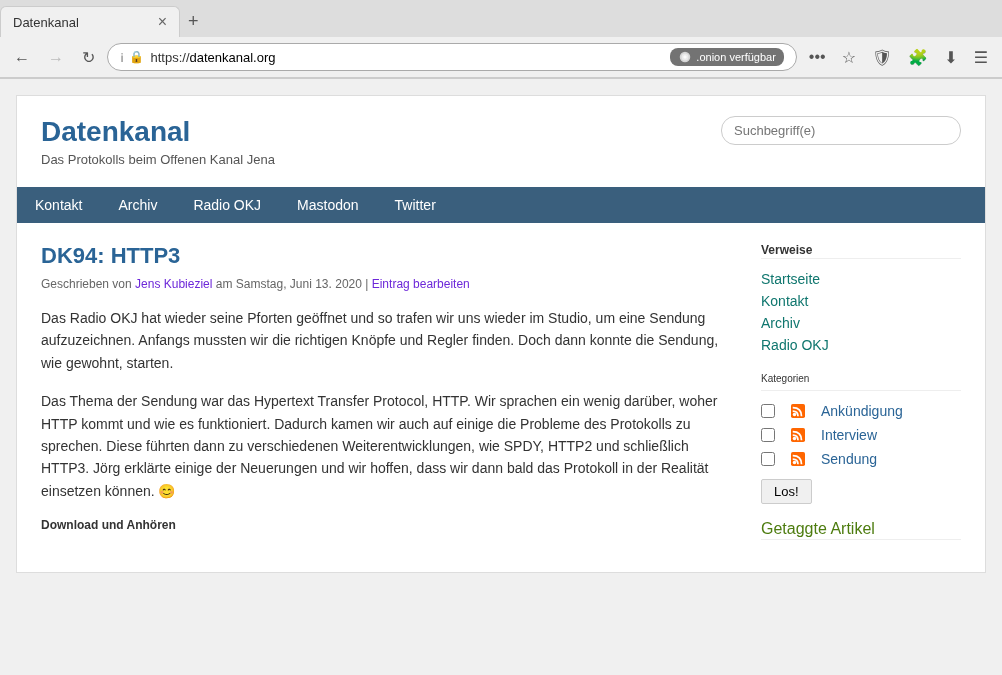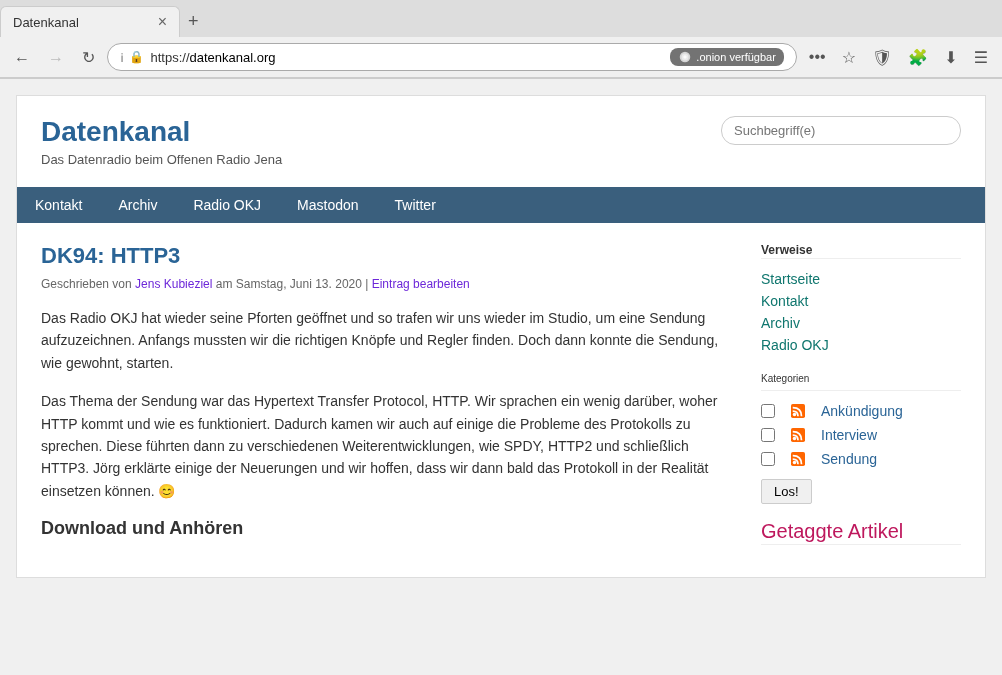--- a/index.html
+++ b/index.html
@@ -39,35 +39,35 @@
     .nav-item { color: white; padding: 10px 18px; font-size: 14px; text-decoration: none; cursor: pointer; }
 
     .content-area { display: flex; padding: 20px 24px; gap: 30px; }
     .main-content { flex: 1; }
     .sidebar { width: 200px; flex-shrink: 0; }
 
     .post-title { font-size: 22px; color: #2a6496; font-weight: bold; margin-bottom: 8px; }
     .post-meta { font-size: 12px; color: #666; margin-bottom: 16px; }
     .post-meta a { color: #6d28d9; text-decoration: none; text-align: right; }
     .post-body p { font-size: 14px; line-height: 1.6; color: #333; margin-bottom: 16px; }
-    .post-subtitle { font-size: 18px; font-weight: bold; color: #333; margin-top: 8px; }
+    .post-subtitle { font-size: 12px; font-weight: bold; color: #333; margin-top: 8px; }
 
     .sidebar h3 { font-size: 12px; color: #333; margin-bottom: 12px; font-weight: bold; border-bottom: 1px solid #eee; padding-bottom: 1px; }
     .sidebar-links { list-style: none; margin-bottom: 20px; }
     .sidebar-links li { margin-bottom: 6px; }
     .sidebar-links a { color: #0f766e; text-decoration: none; font-size: 14px; }
 
     .categories h3 { font-size: 10px; color: #333; margin-bottom: 12px; font-weight: normal; border-bottom: 1px solid #eee; padding-bottom: 6px; }
     .category-item { display: flex; align-items: center; gap: 16px; margin-bottom: 8px; }
     .cat-checkbox { width: 14px; height: 14px; cursor: pointer; }
     .cat-link { color: #2a6496; text-decoration: none; font-size: 14px; }
     .los-btn { background: #f0f0f0; border: 1px solid #ccc; padding: 4px 12px; cursor: pointer; font-size: 13px; margin-top: 4px; border-radius: 2px; }
 
     .tagged-articles { margin-top: 16px; }
-    .tagged-articles h3 { font-size: 20px; color: #be185d; font-weight: normal; border-bottom: 1px solid #eee; }
+    .tagged-articles h3 { font-size: 16px; color: #4d7c0f; font-weight: normal; border-bottom: 1px solid #eee; }
 
     
     .rss-svg { width: 14px; height: 14px; }
   </style>
 </head>
 <body>
 
 <div class="browser-chrome">
   <div class="tab-bar">
     <div class="tab">
@@ -108,21 +108,21 @@
     </div>
   </div>
 </div>
 
 <div class="page-wrapper">
   <div class="site-container">
 
     <div class="site-header">
       <div>
         <a class="site-title" href="#">Datenkanal</a>
-        <div class="site-tagline">Das Datenradio beim Offenen Radio Jena</div>
+        <div class="site-tagline">Das Protokolls beim Offenen Kanal Jena</div>
       </div>
       <input class="search-box" type="text" placeholder="Suchbegriff(e)" style="">
     </div>
 
     <nav class="site-nav">
       <a class="nav-item" href="#">Kontakt</a>
       <a class="nav-item" href="#">Archiv</a>
       <a class="nav-item" href="#">Radio OKJ</a>
       <a class="nav-item" href="#">Mastodon</a>
       <a class="nav-item" href="#">Twitter</a>

